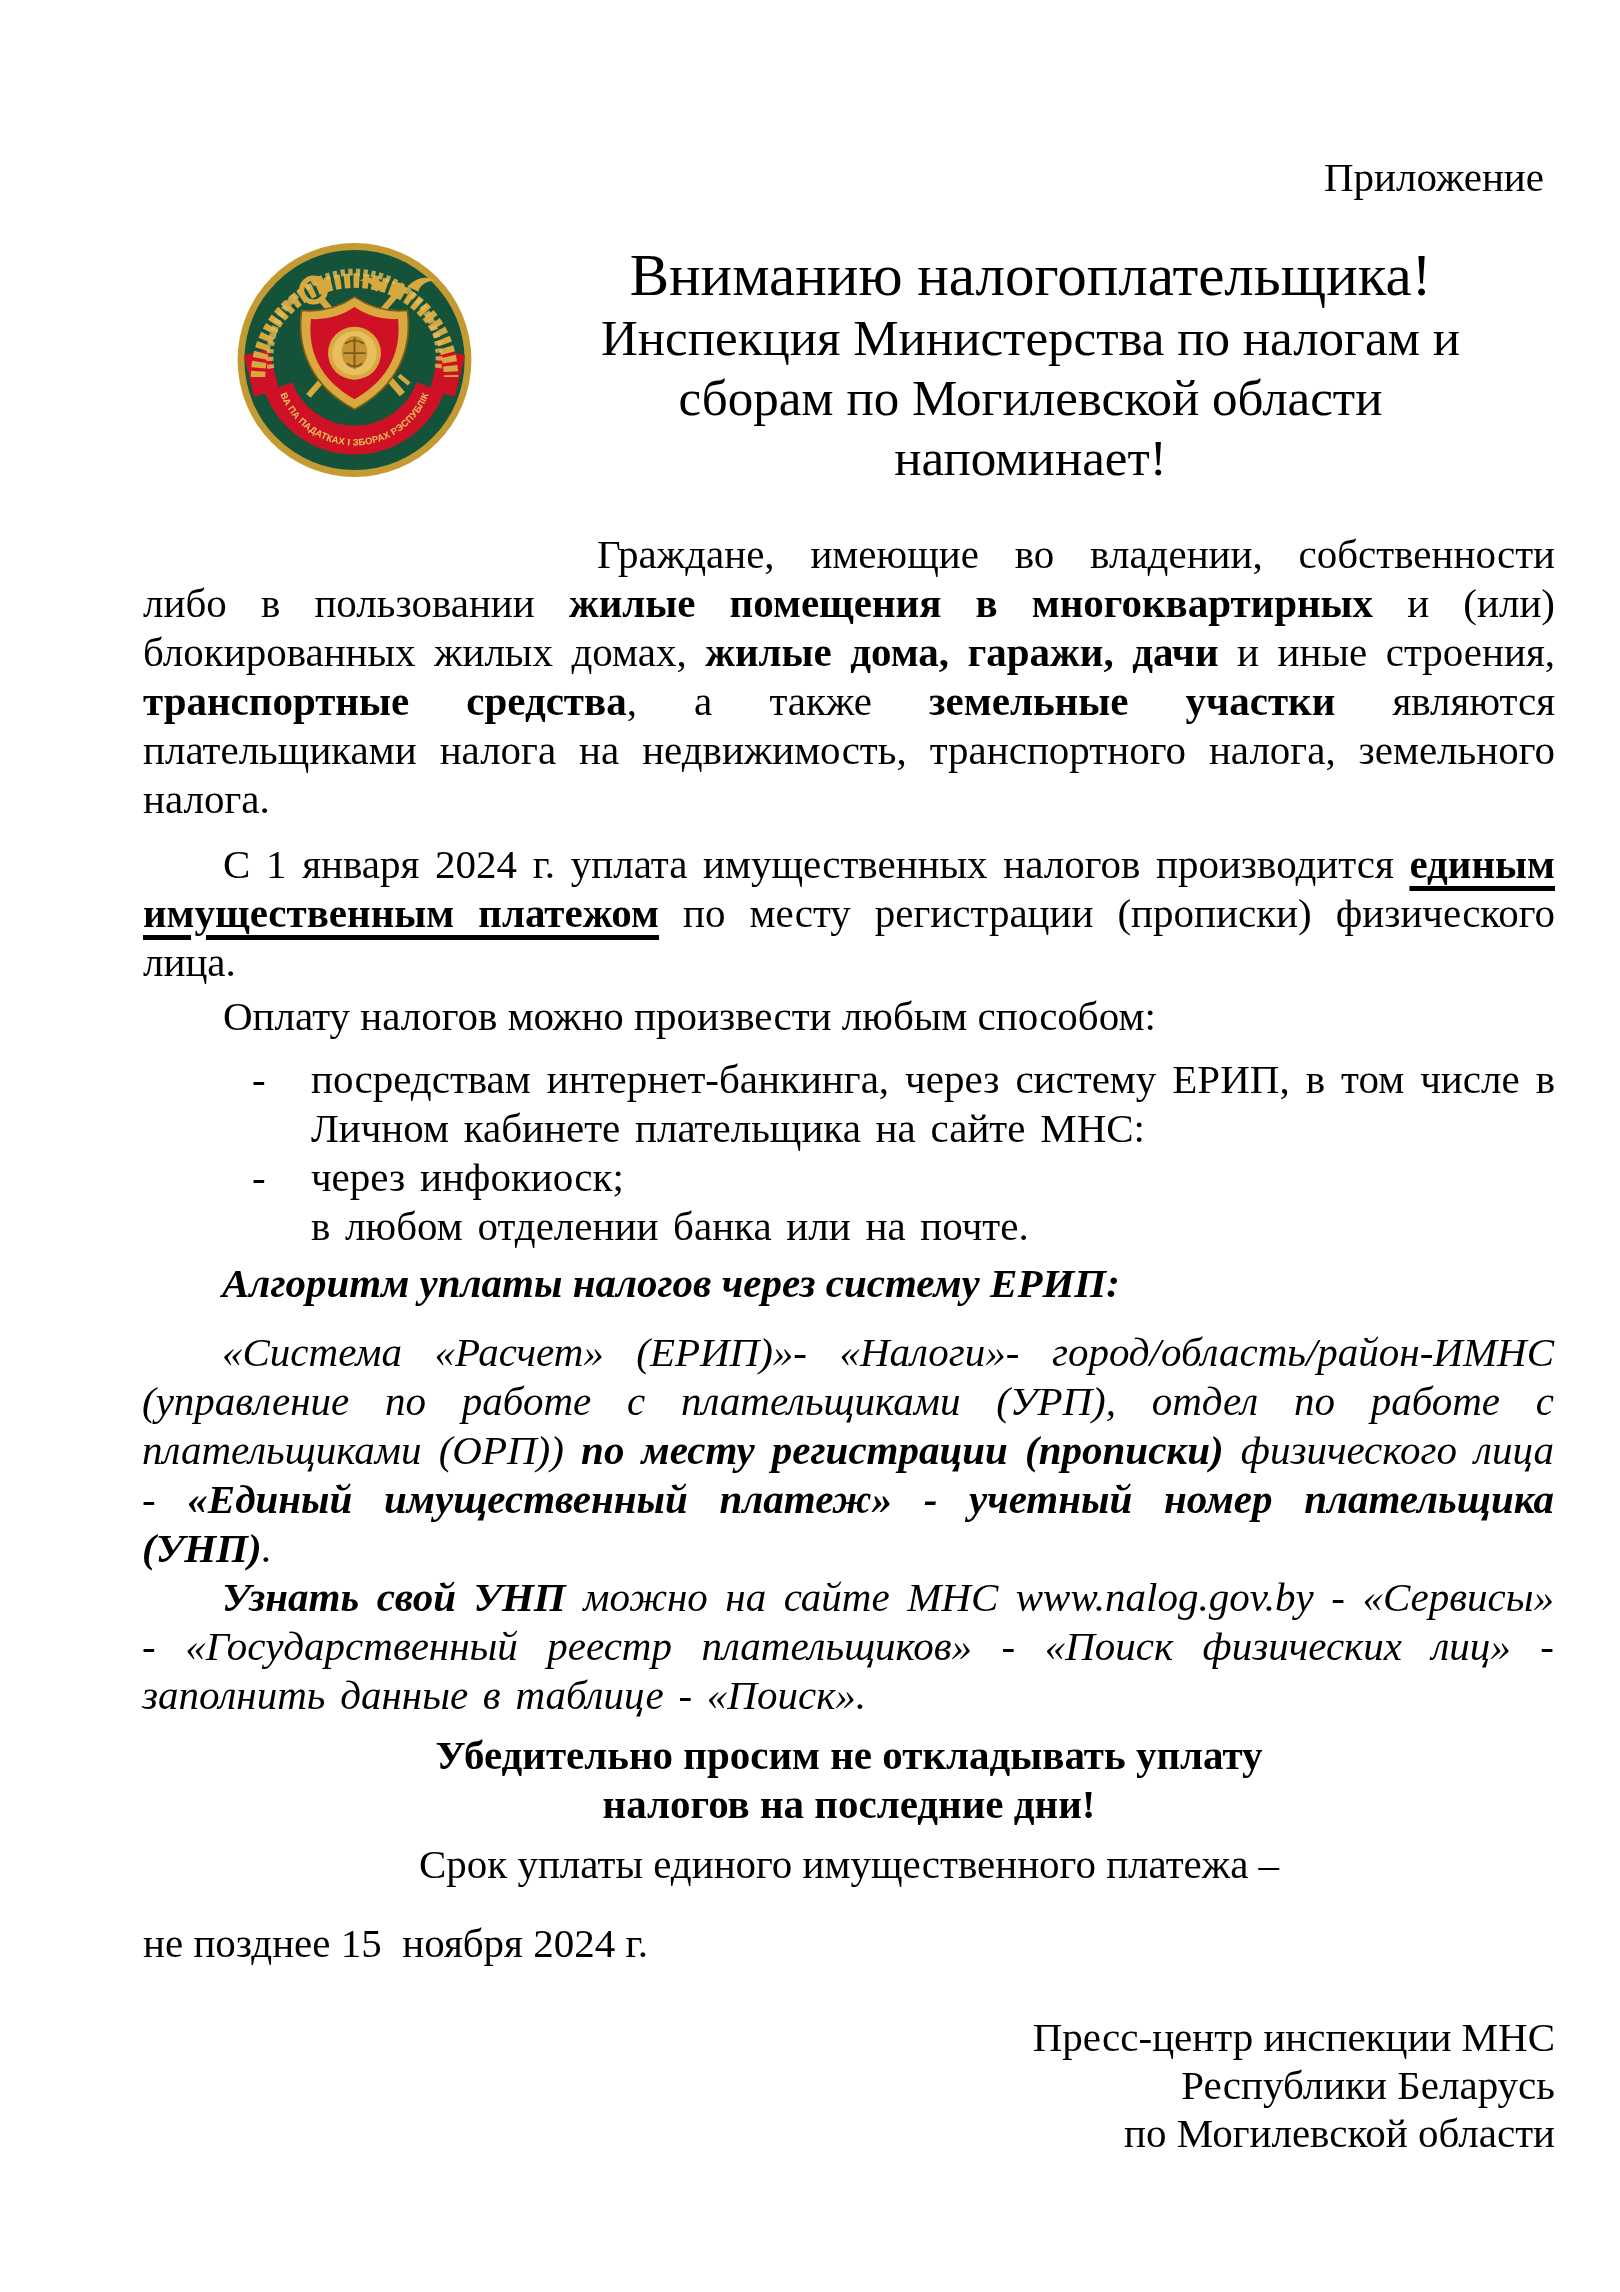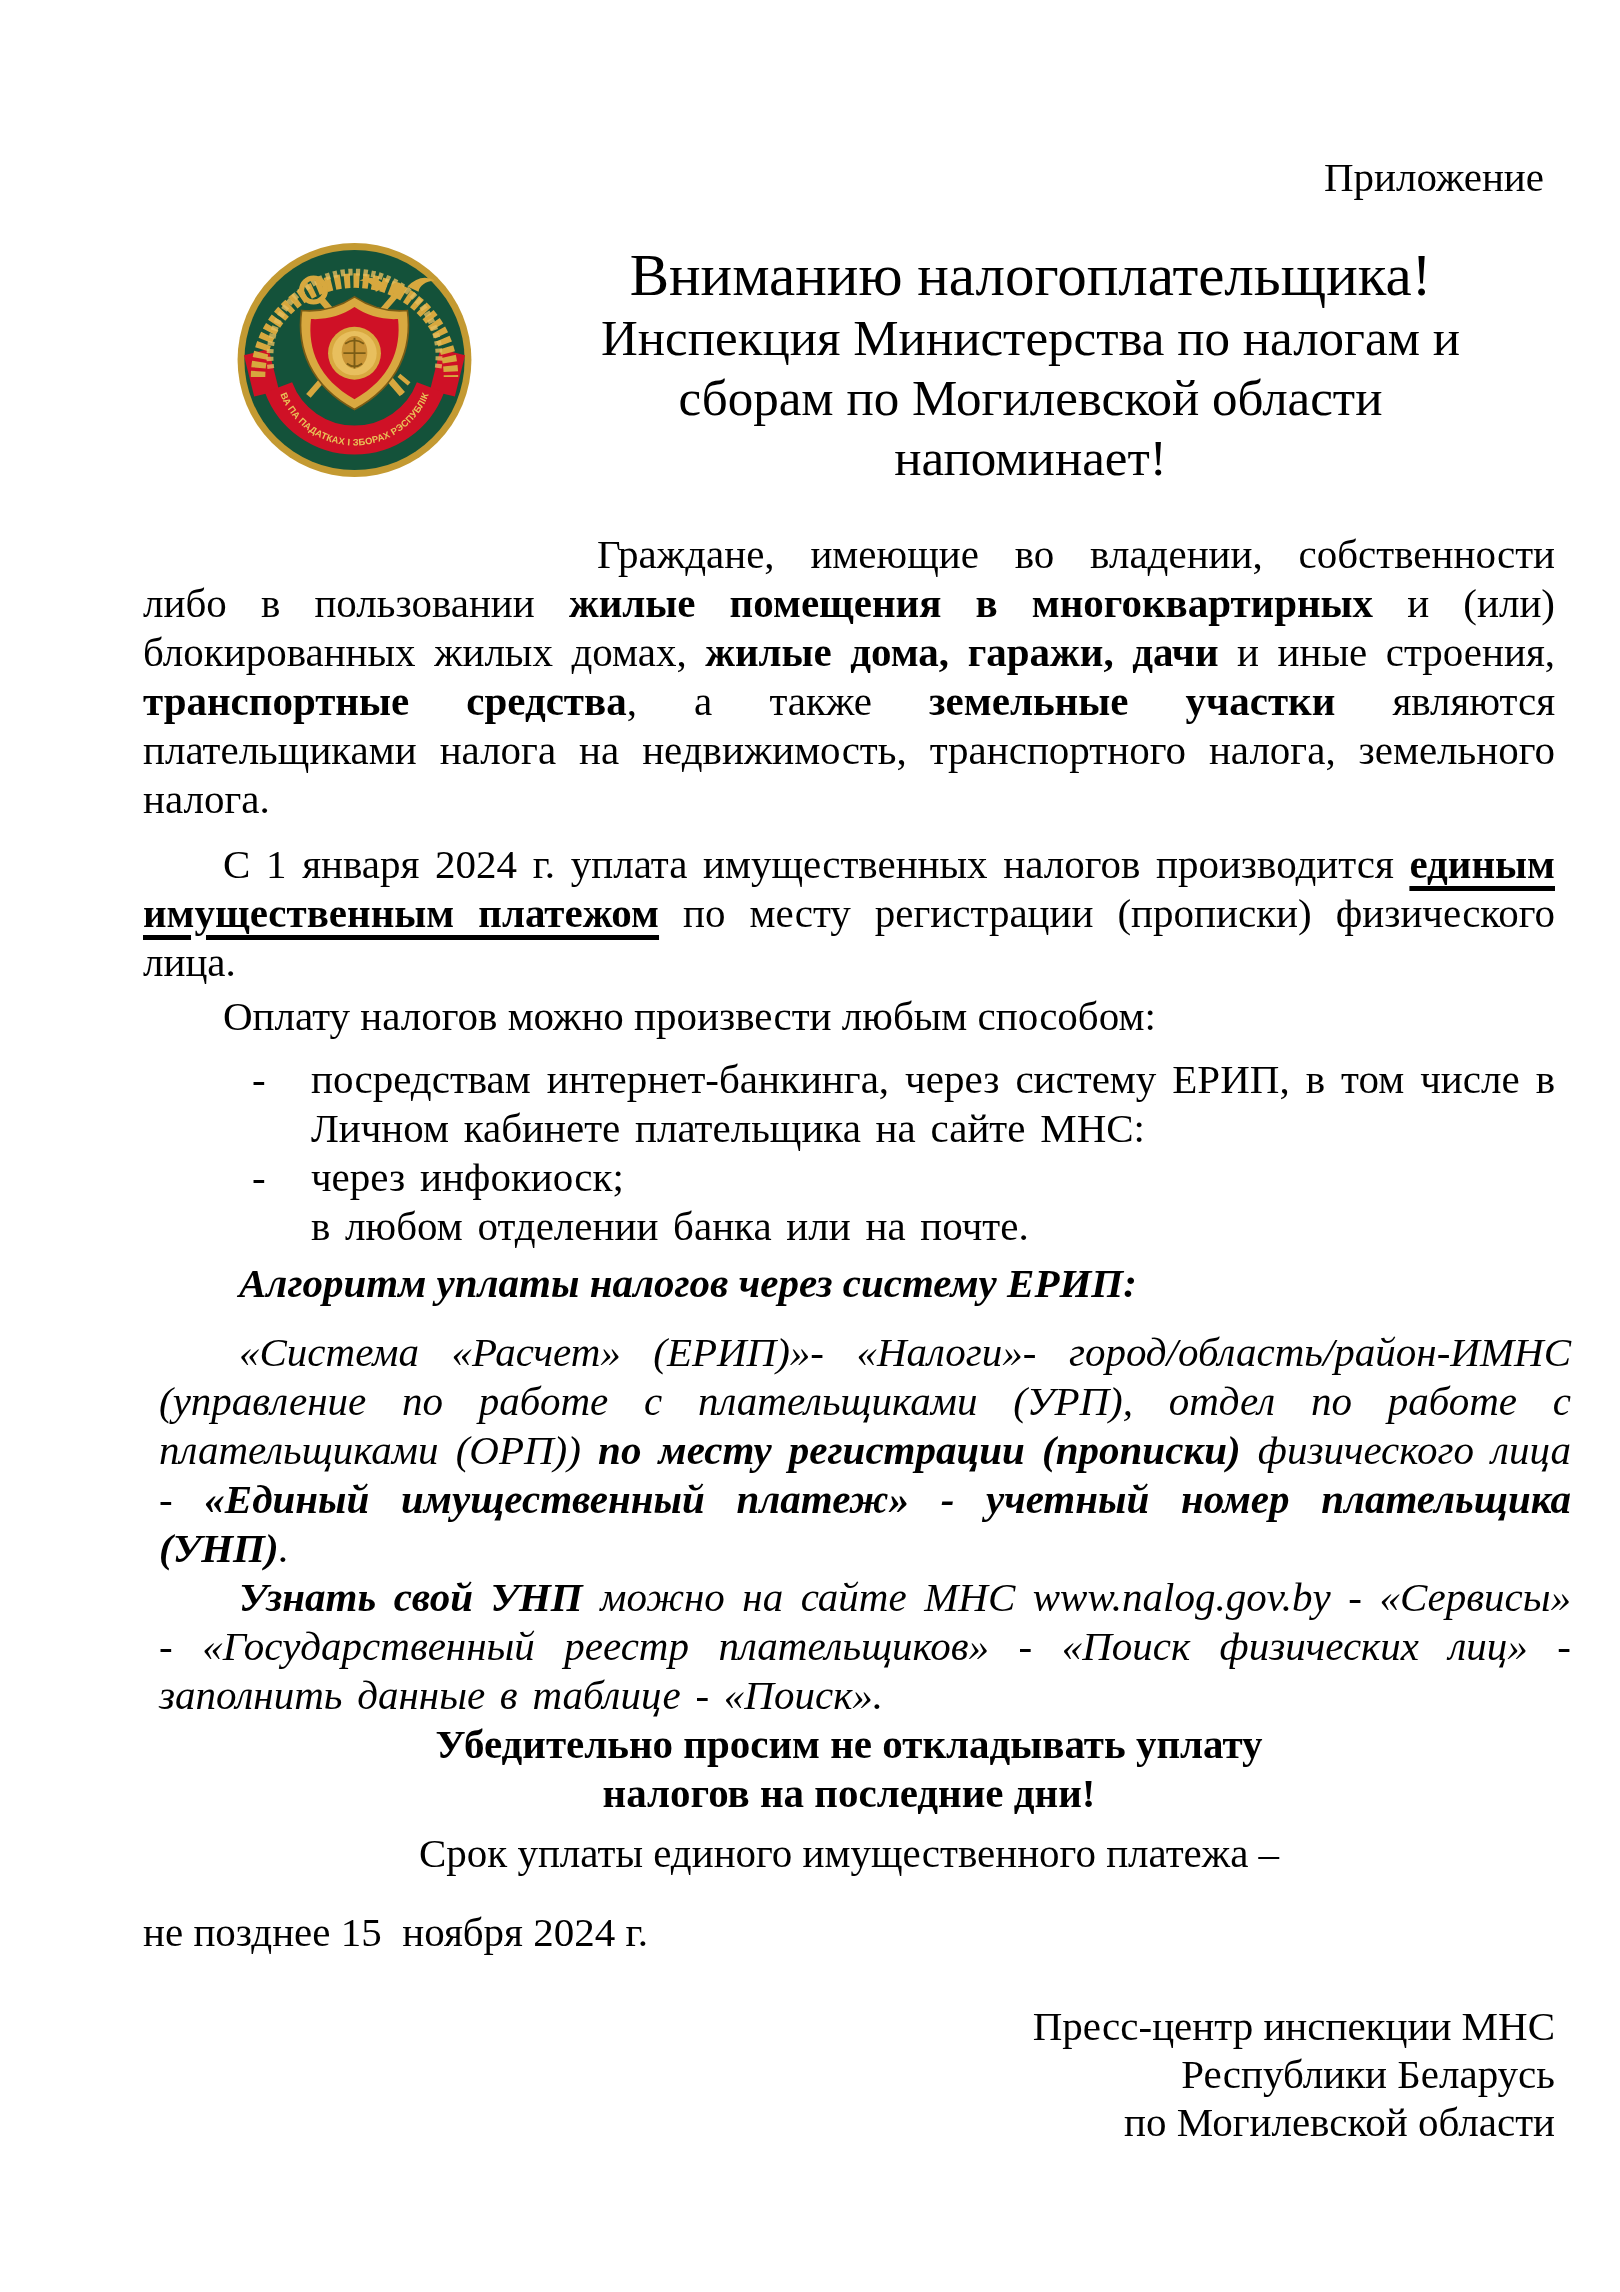--- a/index.html
+++ b/index.html
@@ -13,21 +13,21 @@
   }
   
   .header { position:absolute; top:239px; left:143px; width:1412px; display:flex; }
   .emblem { flex:none; margin-left:92px; width:239px; height:242px; }
   .emblem svg { width:100%; height:100%; display:block; }
   .heading-block { flex:1; text-align:center; padding-left:32px; margin-top:3px; }
   .h-l1 { font-size:59px; line-height:66px; white-space:nowrap; }
   .h-l2 { font-size:51px; line-height:60px; white-space:nowrap;font-family:Liberation Serif, serif; }
   
   .blockA { position:absolute; top:530px; left:143px; width:1412px; }
-  .blockB { position:absolute; top:1259px; left:159px; width:1412px; }
+  .blockB { position:absolute; top:1259px; left:142px; width:1412px; }
   .blockC { position:absolute; top:1715px; left:143px; width:1412px; }
   .blockA, .blockB, .blockC { font-size:41px; line-height:49px; }
   p { margin:0; }
   .just { text-align:justify; word-spacing:4.5px; }
   .p-intro { text-indent:454px; }
   .ind90 { text-indent:80px; }
   .p-payment { margin-top:16px; }
   .p-methods-title { margin-top:4.5px; }
   .u-payment {
     font-weight:bold;
@@ -35,21 +35,21 @@
     text-decoration-thickness:4.5px;
     text-underline-offset:8px;
   }
   ul.methods { list-style:none; margin:14.3px 0 0 0; padding:0; }
   ul.methods li { position:relative; padding-left:168px; text-align:justify; word-spacing:4.5px; }
   ul.methods li.dashed::before { content:"-"; position:absolute; left:109px; top:0; }
   .erip-title { font-weight:bold; font-style:italic; text-indent:80px; }
   .p-erip { margin-top:19.6px; font-style:italic; }
   .p-unp { font-style:italic; }
   .bi { font-weight:bold; }
-  .plea { margin-top:5px; text-align:center; font-weight:bold; }
+  .plea { margin-top:16px; text-align:center; font-weight:bold; }
   .deadline-label { margin-top:10.7px; text-align:center; }
   .deadline-date { margin-top:30px; font-weight:normal; white-space:pre-wrap; }
   .footer { margin-top:45px; text-align:right; line-height:48px; }
 </style>
 </head>
 <body>
 
 <div class="page">
 
   <div class="annotation">Приложение</div>

